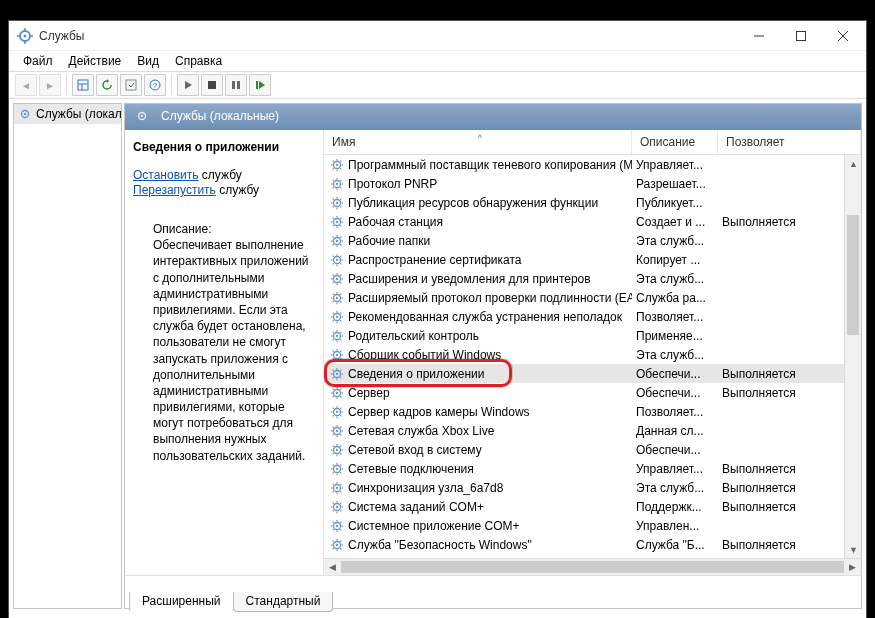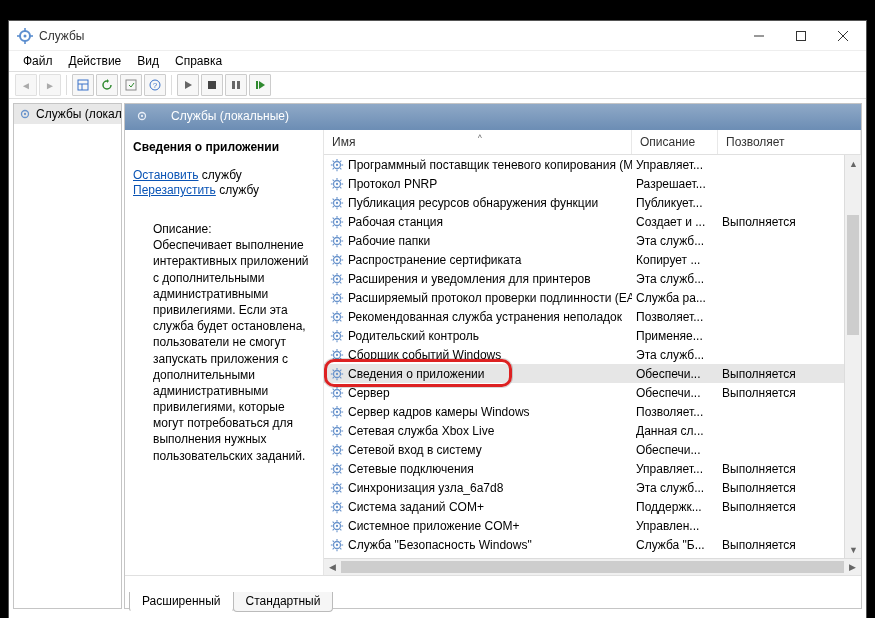--- a/index.html
+++ b/index.html
@@ -12,21 +12,21 @@
 .menubar { height: 20px; display: flex; align-items: center; padding: 0 6px; gap: 0; text-align: center; }
 .menubar .item { padding: 2px 8px; font-size: 12px; color: #000; }
 .toolbar { height: 28px; display: flex; align-items: center; padding: 2px 6px; gap: 2px; border-top: 1px solid #ddd; border-bottom: 1px solid #ddd; background: #fff; }
 .tbtn { width: 22px; height: 22px; border: 1px solid #ccc; background: #f7f7f7; display: flex; align-items: center; justify-content: center; font-size: 10px; color: #333; border-radius: 1px; }
 .tbtn.disabled { color: #aaa; border-color: #e0e0e0; }
 .tsep { width: 1px; height: 20px; background: #ddd; margin: 0 3px; }
 .content { display: flex; height: calc(100% - 30px - 20px - 28px - 8px); padding: 4px; gap: 2px; }
 .sidepane { width: 109px; border: 1px solid #c5c5c5; background: #fff; }
 .sidepane .node { display: flex; align-items: center; gap: 4px; padding: 3px 4px; background: #e8e8e8; font-size: 12px; white-space: nowrap; overflow: hidden; }
 .rightpane { flex: 1; border: 1px solid #c5c5c5; background: #fff; display: flex; flex-direction: column; }
-.pane-header { background: linear-gradient(#8fa9c7, #6d8eb5); color: #fff; font-size: 12px; padding: 5px 10px 6px; display: flex; align-items: center; gap: 22px; border-bottom: 1px solid #6d8eb5; }
+.pane-header { background: linear-gradient(#8fa9c7, #6d8eb5); color: #fff; font-size: 12px; padding: 5px 10px 6px; display: flex; align-items: center; gap: 12px; border-bottom: 1px solid #6d8eb5; }
 .inner { flex: 1; display: flex; overflow: hidden; }
 .info-col { width: 198px; padding: 10px 10px 10px 8px; font-size: 12px; }
 .info-col h4 { font-size: 12px; font-weight: bold; margin-bottom: 14px; }
 .info-col a { color: #0a54b5; text-decoration: underline; }
 .info-col .action-line { margin-bottom: 1px; }
 .info-col .desc-block { margin-top: 24px; line-height: 1.35; margin-left: 20px; }
 .list-col { flex: 1; display: flex; flex-direction: column; overflow: hidden; border-left: 1px solid #e5e5e5; }
 .list-header { display: flex; background: #fff; border-bottom: 1px solid #e0e0e0; font-size: 12px; color: #333; position: relative; }
 .list-header .hc { padding: 5px 8px; border-right: 1px solid #e8e8e8; white-space: nowrap; overflow: hidden; }
 .hc.name { width: 308px; position: relative; }

